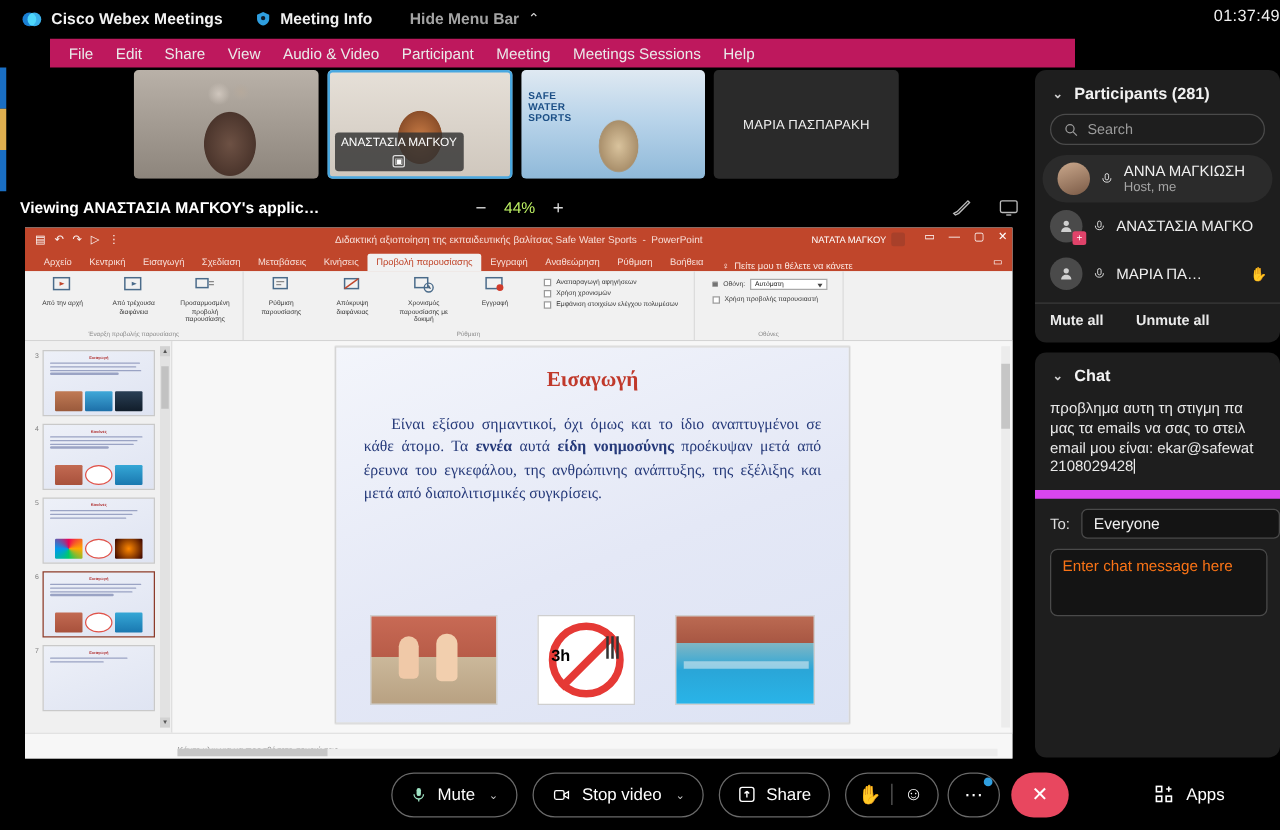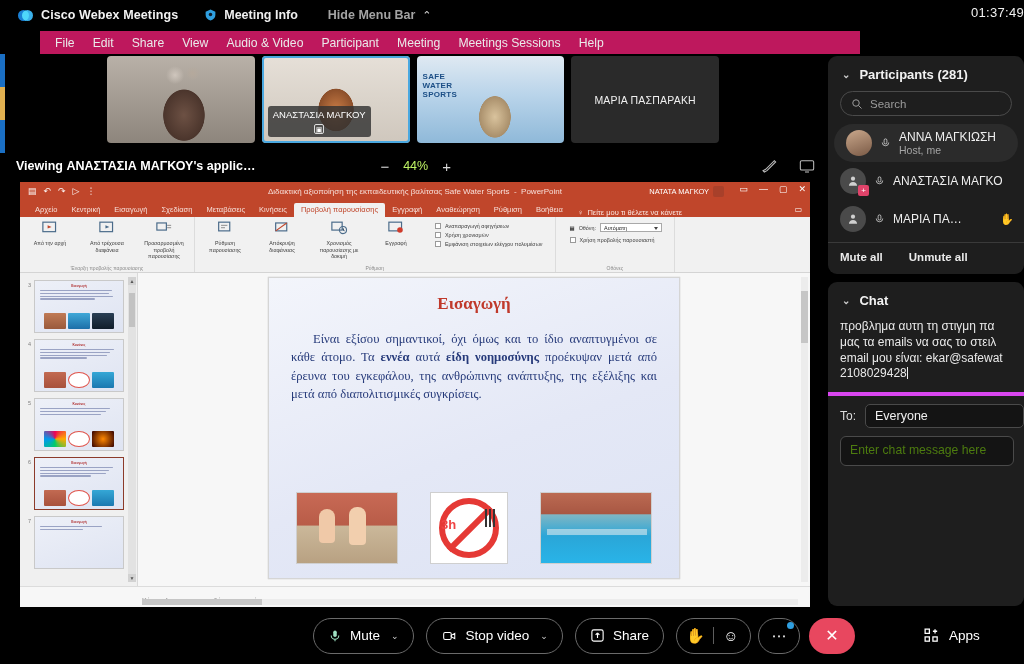--- a/index.html
+++ b/index.html
@@ -203,21 +203,21 @@
      linear-gradient(180deg,#c86a55 0%, #b85c48 46%, #cbb89a 47%, #b8a182 100%); position: relative; }
   .si1::before { content:""; position:absolute; left:22px; top:16px; width:16px; height:34px;
      border-radius:8px 8px 4px 4px; background:#f0c9a8; }
   .si1::after { content:""; position:absolute; left:52px; top:14px; width:17px; height:38px;
      border-radius:8px 8px 4px 4px; background:#f2cfae; }
   .si2 { width: 78px; height: 72px; background: #fff; position: relative;
          display:flex;align-items:center;justify-content:center; }
   .si2 .ban { width: 60px; height: 60px; border: 6px solid #e53935; border-radius: 50%; position: relative; }
   .si2 .ban::after { content:""; position:absolute; left:-5px; top:22px; width:60px; height:6px;
      background:#e53935; transform: rotate(-45deg); }
-  .si2 .h3 { position:absolute; left:10px; top:24px; font-size:13px; font-weight:700; color:#ef4444; }
+  .si2 .h3 { position:absolute; left:10px; top:24px; font-size:13px; font-weight:700; color:#000000; }
   .si2 .fk { position:absolute; right:20px; top:16px; width:2px; height:18px; background:#333;
      box-shadow: 4px 0 0 #333, 8px 0 0 #333; }
   .si3 { width: 112px; height: 72px; position: relative; background:
      linear-gradient(180deg,#bb6a52 0%, #a85743 30%, #7fb6c4 31%, #2aa6d8 62%, #29b4e8 100%); }
   .si3::before { content:""; position:absolute; left:6px; top:36px; width:100px; height:6px;
      background:#e8eef2; opacity:.55; }
   .notes { height: 28px; background: #f7f7f7; border-top: 1px solid #dcdcdc;
            display: flex; align-items: center; padding-left: 122px; }
   .notes-text { font-size: 7px; color: #8a8a8a; }
   .slide-vscroll { position:absolute; right:2px; top:4px; width:7px; bottom:4px; background:#ececec;}
@@ -258,26 +258,26 @@
   .prole { font-size: 10.5px; color: #a5a5a5; }
   .phand { margin-left: auto; color: #e0e0e0; font-size: 11px; }
   .muteall {
     display: flex; gap: 26px; padding: 8px 0 11px 12px; border-top: 1px solid #3a3a3a; margin-top: 4px;
   }
   .muteall span { font-size: 11.5px; color: #eaeaea; font-weight: 600; }
   .chatlog { padding: 2px 0 10px 12px; color: #e9e9e9; font-size: 12px; line-height: 1.32; }
   .chatlog div { white-space: nowrap; overflow: hidden; }
   .caret { display:inline-block; width:1px; height:12px; background:#eee; vertical-align:-2px; }
   .chat-to { display: flex; align-items: center; gap: 9px; padding: 8px 0 8px 12px;
-             border-top: 4px solid #d946ef; }
+             border-top: 7px solid #d946ef; }
   .chat-to .lbl { font-size: 12px; color: #dedede; }
   .chat-to .sel { flex: 1; height: 24px; background: #141414; border: 1px solid #4a4a4a;
      border-radius: 5px; display: flex; align-items: center; padding-left: 9px; font-size: 12.5px; color: #f0f0f0; }
-  .chat-input { margin: 0 10px 10px 12px; height: 30px; background: #141414;
-    border: 1px solid #4a4a4a; border-radius: 6px; padding: 6px 9px; color: #4d7c0f; font-size: 12.2px; }
+  .chat-input { margin: 0 10px 10px 12px; height: 54px; background: #141414;
+    border: 1px solid #4a4a4a; border-radius: 6px; padding: 6px 9px; color: #f97316; font-size: 12.2px; }
 
   
   .bottombar {
     position: absolute; left: 0; bottom: 0; width: 1024px; height: 57px;
     background: #000; display: flex; align-items: center;
   }
   .pill {
     height: 36px; border: 1px solid #6a6a6a; border-radius: 19px;
     display: flex; align-items: center; gap: 8px; padding: 0 14px; color: #fff; font-size: 13.5px;
   }

